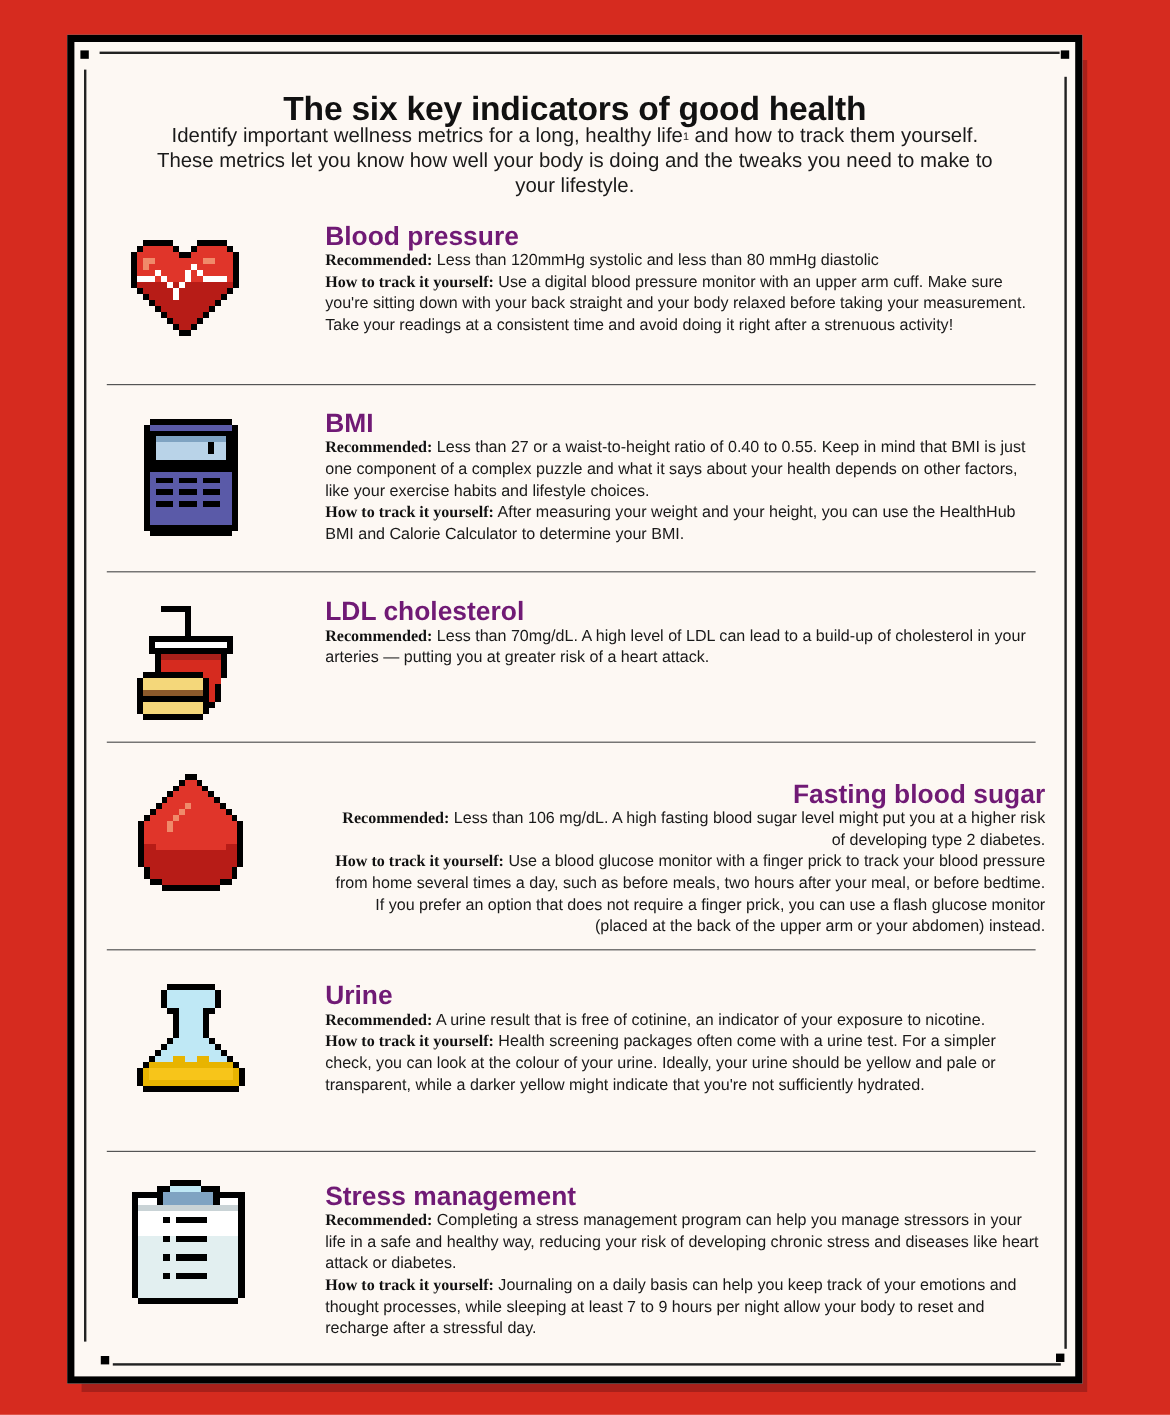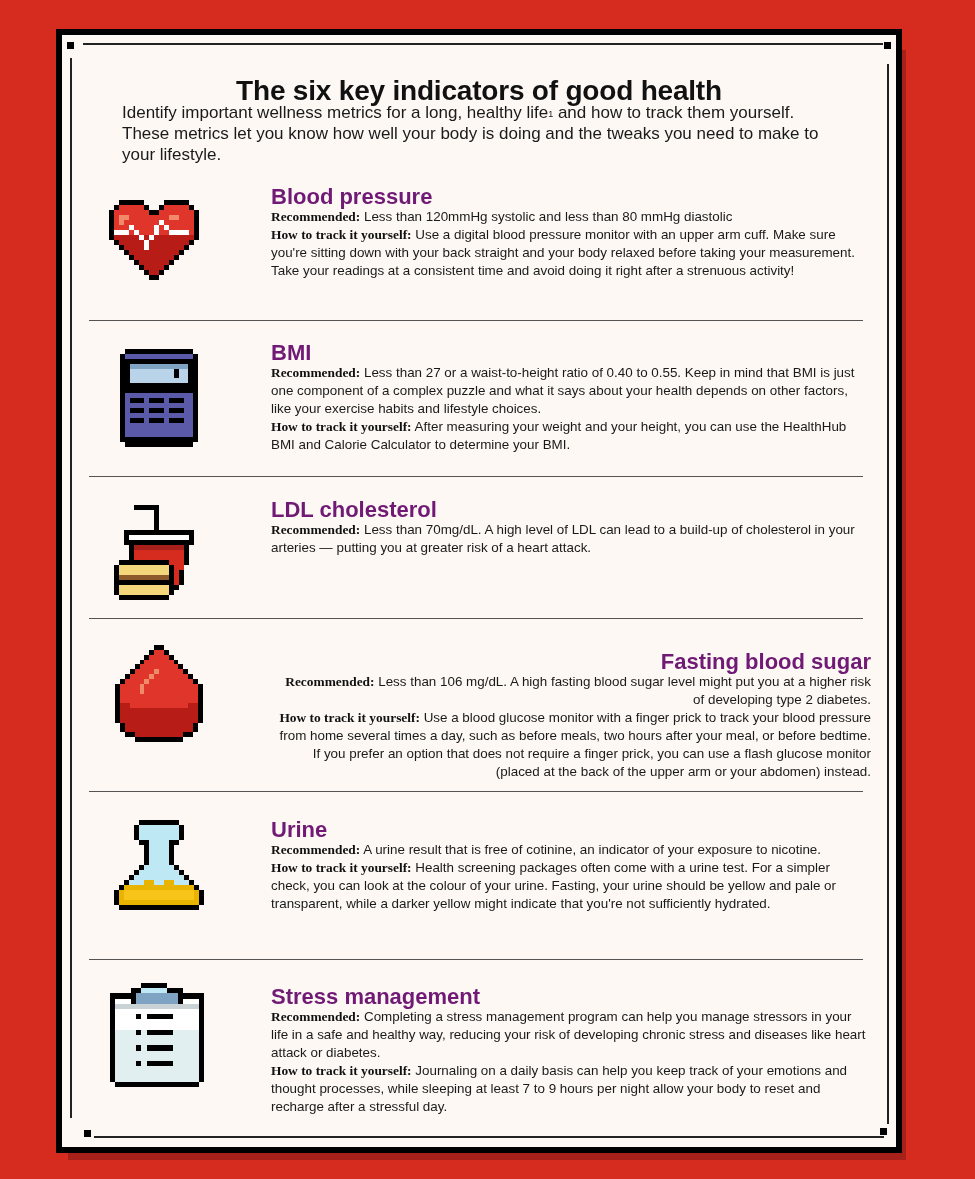--- a/index.html
+++ b/index.html
@@ -14,21 +14,21 @@
     border-top: 6px solid #000; border-left: 6px solid #000;
     border-right: 6px solid #000; border-bottom: 6px solid #000;
   }
   .inner-line { position: absolute; background: #222; }
   .corner { position: absolute; width: 7px; height: 7px; background: #000; }
   .title {
     position: absolute; left: 0; right: 0; top: 40px; text-align: center;
     font-size: 28px; font-weight: bold; color: #111; letter-spacing: -0.2px;
   }
   .intro {
-    position: absolute; left: 60px; right: 60px; top: 67px; 
+    position: absolute; left: 60px; right: 60px; top: 67px; text-align: center;
     font-size: 17px; line-height: 21px; color: #1a1a1a;
   }
   .intro sup { font-size: 9px; vertical-align: top; position: relative; top: 2px; }
   .section { position: absolute; left: 33px; width: 760px; }
   .icon { position: absolute; left: 14px; width: 100px; height: 100px; }
   .icon svg { width: 100%; height: 100%; shape-rendering: crispEdges; display:block; }
   .text { position: absolute; left: 176px; width: 600px; font-size: 13.4px; line-height: 18px; color: #1a1a1a; }
   .heading { font-size: 22px; font-weight: bold; color: #701a75; line-height: 21px; margin-bottom: 1px; }
   .lbl { font-weight: bold; color: #111; font-family: Liberation Serif, serif; }
   .divider { position: absolute; left: 27px; width: 774px; height: 1px; background: #555; }
@@ -132,21 +132,21 @@
       <svg viewBox="0 0 20 20">
         <path fill="#000" d="M6 1h8v1H6zM5 2h1v3H5zM14 2h1v3h-1zM6 5h2v1H6zM12 5h2v1h-2zM7 6h1v4H7zM12 6h1v4h-1zM6 10h1v1H6zM13 10h1v1h-1zM5 11h1v1H5zM14 11h1v1h-1zM4 12h1v1H4zM15 12h1v1h-1zM3 13h1v1H3zM16 13h1v1h-1zM2 14h1v1H2zM17 14h1v1h-1zM1 15h1v3H1zM18 15h1v3h-1zM2 18h16v1H2z"></path>
         <path fill="#bfe8f5" d="M6 2h8v3H6zM8 5h4v5H8zM7 10h6v1H7zM6 11h8v1H6zM5 12h10v1H5zM4 13h12v1H4zM3 14h14v1H3z"></path>
         <path fill="#e8b400" d="M7 13h2v1H7zM11 13h2v1h-2zM3 14h14v1H3zM2 15h16v3H2z"></path>
         <path fill="#f7c51a" d="M3 15h14v2H3z"></path>
       </svg>
     </div>
     <div class="text" style="top:4px;">
       <div class="heading">Urine</div>
       <div><span class="lbl">Recommended:</span><span> A urine result that is free of cotinine, an indicator of your exposure to nicotine.</span></div>
-      <div><span class="lbl">How to track it yourself:</span><span> Health screening packages often come with a urine test. For a simpler check, you can look at the colour of your urine. Fasting, your urine should be yellow and pale or transparent, while a darker yellow might indicate that you're not sufficiently hydrated.</span></div>
+      <div><span class="lbl">How to track it yourself:</span><span> Health screening packages often come with a urine test. For a simpler check, you can look at the colour of your urine. Ideally, your urine should be yellow and pale or transparent, while a darker yellow might indicate that you're not sufficiently hydrated.</span></div>
     </div>
   </div>
   <div class="divider" style="top:924px;"></div>
 
   <div class="section" style="top:948px;">
     <div class="icon" style="top:0px; left:14px; width:96px; height:104px;">
       <svg viewBox="0 0 18 20">
         <path fill="#000" d="M6 0h5v1H6zM4 1h10v1H4zM4 2h1v2H4zM13 2h1v2h-1zM0 2h4v1H0zM14 2h4v1h-4zM0 3h1v16H0zM17 3h1v16h-1zM1 19h16v1H1z"></path>
         <path fill="#bfe8f5" d="M6 1h5v1H6z"></path>
         <path fill="#7fa3c2" d="M5 2h8v2H5z"></path>

